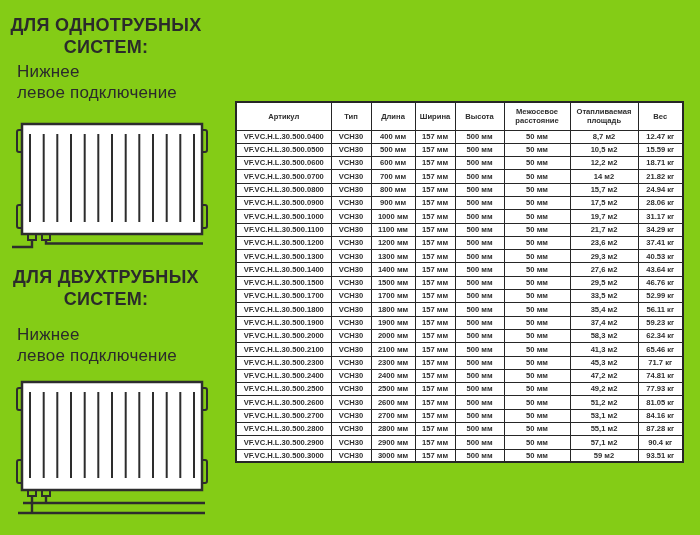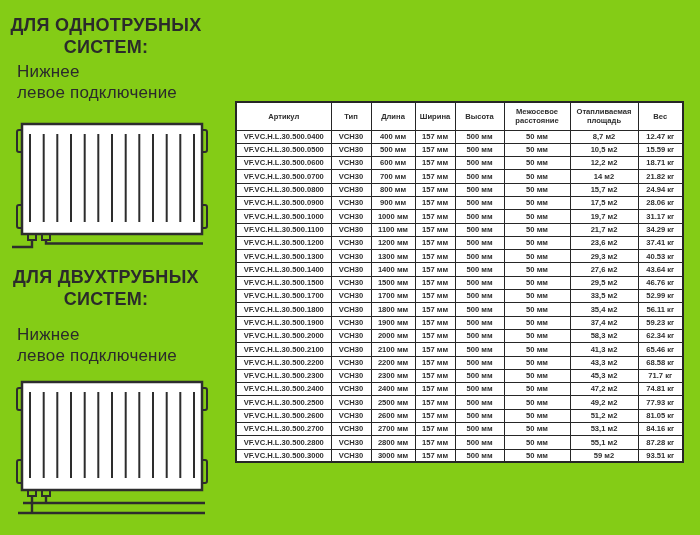--- a/index.html
+++ b/index.html
@@ -334,30 +334,20 @@
           <td>VF.VC.H.L.30.500.2100</td>
           <td>VCH30</td>
           <td>2100 мм</td>
           <td>157 мм</td>
           <td>500 мм</td>
           <td>50 мм</td>
           <td>41,3 м2</td>
           <td>65.46 кг</td>
         </tr>
         <tr>
-          <td>VF.VC.H.L.30.500.2200</td>
-          <td>VCH30</td>
-          <td>2200 мм</td>
-          <td>157 мм</td>
-          <td>500 мм</td>
-          <td>50 мм</td>
-          <td>43,3 м2</td>
-          <td>68.58 кг</td>
-        </tr>
-        <tr>
           <td>VF.VC.H.L.30.500.2300</td>
           <td>VCH30</td>
           <td>2300 мм</td>
           <td>157 мм</td>
           <td>500 мм</td>
           <td>50 мм</td>
           <td>45,3 м2</td>
           <td>71.7 кг</td>
         </tr>
         <tr>
@@ -404,20 +394,30 @@
           <td>VF.VC.H.L.30.500.2800</td>
           <td>VCH30</td>
           <td>2800 мм</td>
           <td>157 мм</td>
           <td>500 мм</td>
           <td>50 мм</td>
           <td>55,1 м2</td>
           <td>87.28 кг</td>
         </tr>
         <tr>
+          <td>VF.VC.H.L.30.500.2900</td>
+          <td>VCH30</td>
+          <td>2900 мм</td>
+          <td>157 мм</td>
+          <td>500 мм</td>
+          <td>50 мм</td>
+          <td>57,1 м2</td>
+          <td>90.4 кг</td>
+        </tr>
+        <tr>
           <td>VF.VC.H.L.30.500.3000</td>
           <td>VCH30</td>
           <td>3000 мм</td>
           <td>157 мм</td>
           <td>500 мм</td>
           <td>50 мм</td>
           <td>59 м2</td>
           <td>93.51 кг</td>
         </tr>
       </tbody>

